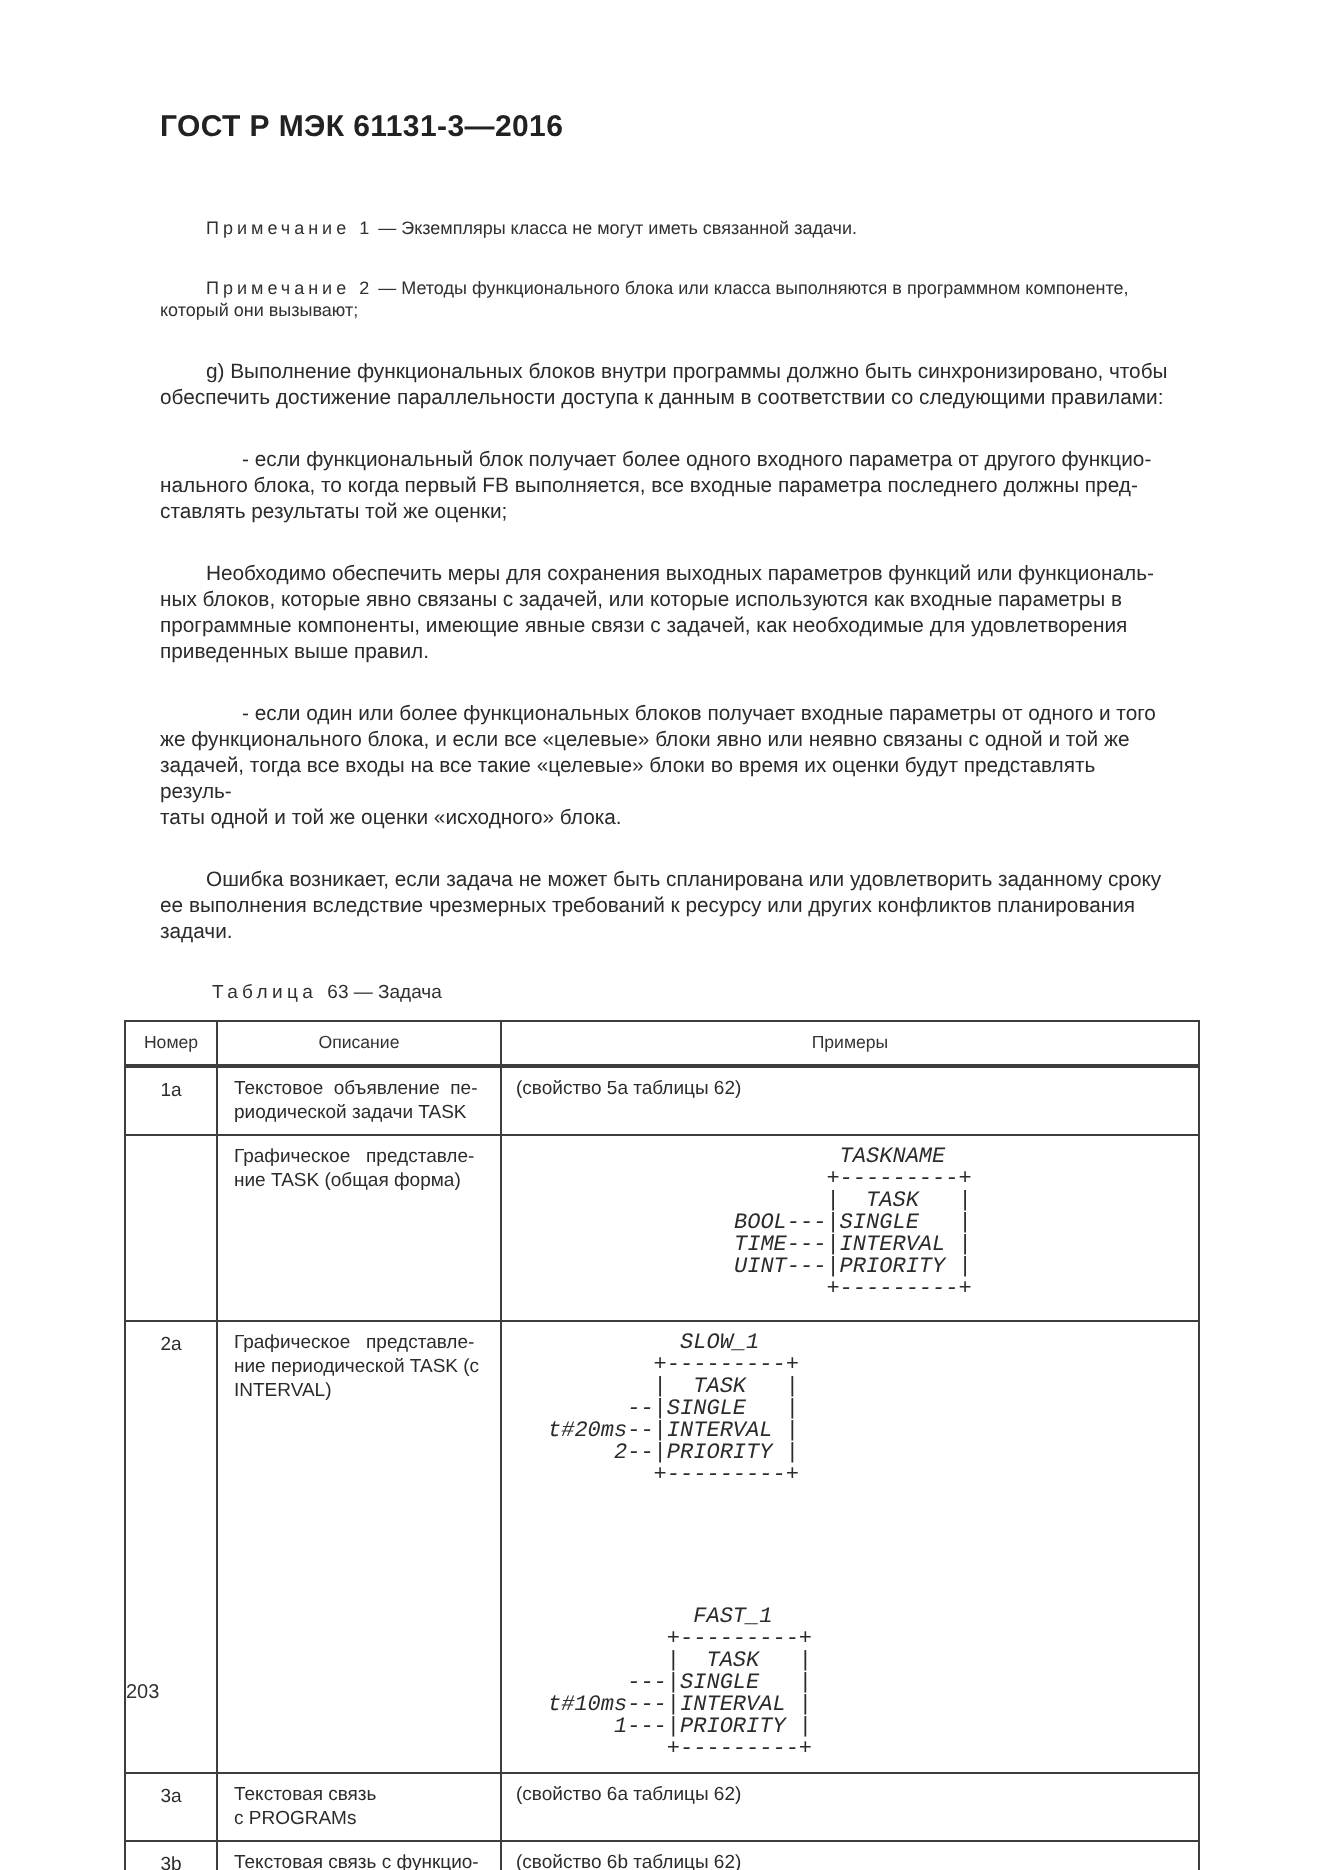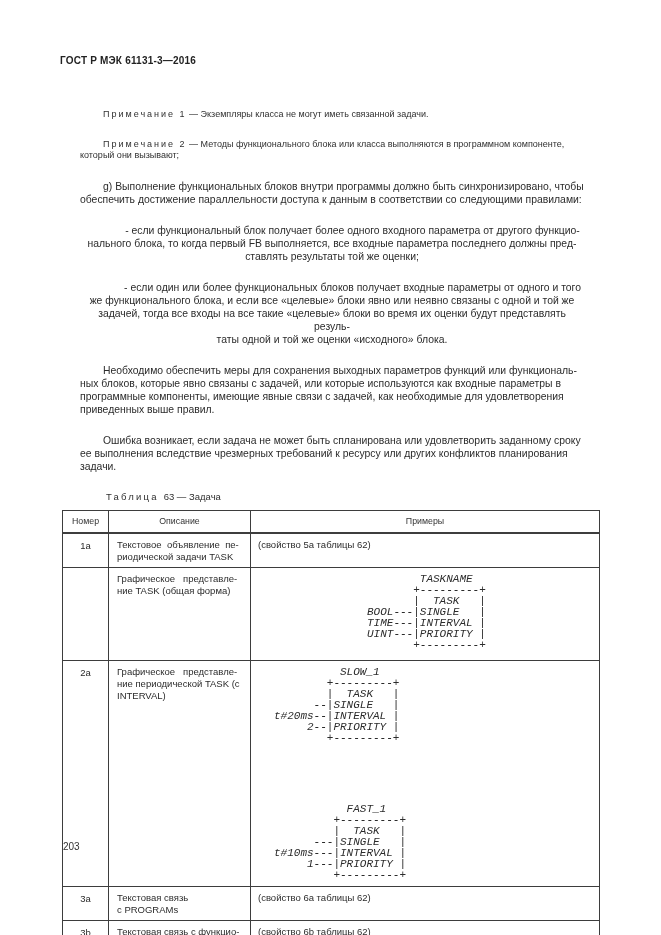--- a/index.html
+++ b/index.html
@@ -2,36 +2,36 @@
 <html><head>
 <meta charset="utf-8">
 <style>
   html,body{margin:0;padding:0;}
   body{
     width:661px;height:935px;background:#ffffff;position:relative;
     font-family:"Liberation Sans","DejaVu Sans",sans-serif;color:#2b2b2b;
     overflow:hidden;
   }
   .doc-header{
-    position:absolute;left:60px;top:55px;
-    font-size:10px;font-weight:700;letter-spacing:0.2px;color:#222;
+    position:absolute;left:80px;top:55px;
+    font-size:15px;font-weight:700;letter-spacing:0.2px;color:#222;
   }
   .content{position:absolute;left:62px;top:91px;width:540px;}
   p{margin:18px;}
   .note{
     font-size:9px;line-height:11.5px;text-indent:23px;
     white-space:pre-line;color:#303030;margin-bottom:5px;
   }
   .note-label{letter-spacing:2px;}
   .body-block{margin-top:9px;}
   .body-para{
     font-size:10.4px;line-height:13px;text-indent:23px;
     white-space:pre-line;color:#2b2b2b;
   }
-  .bullet{text-indent:41px;text-align:center;}
+  .bullet{text-indent:41px;}
   .table-caption{margin-top:16px;font-size:9.5px;color:#2f2f2f;}
   .caption-word{letter-spacing:2.2px;margin-right:5px;margin-left:44px;}
   table.task-table{
     border-collapse:collapse;table-layout:fixed;margin-top:8px;
     width:537px;border:1.5px solid #3d3d3d;
   }
   .task-table th,.task-table td{border:1px solid #3d3d3d;}
   .task-table thead th{
     border-bottom:2px solid #3d3d3d;font-weight:400;font-size:8.8px;
     color:#333;padding:4px 2px;height:13px;
@@ -60,28 +60,28 @@
 
   <p class="note"><span class="note-label">Примечание 2</span><span> — Методы функционального блока или класса выполняются в программном компоненте,
 который они вызывают;</span></p>
 
   <div class="body-block">
     <p class="body-para">g) Выполнение функциональных блоков внутри программы должно быть синхронизировано, чтобы
 обеспечить достижение параллельности доступа к данным в соответствии со следующими правилами:</p>
     <p class="body-para bullet">- если функциональный блок получает более одного входного параметра от другого функцио-
 нального блока, то когда первый FB выполняется, все входные параметра последнего должны пред-
 ставлять результаты той же оценки;</p>
+    <p class="body-para">Необходимо обеспечить меры для сохранения выходных параметров функций или функциональ-
+ных блоков, которые явно связаны с задачей, или которые используются как входные параметры в
+программные компоненты, имеющие явные связи с задачей, как необходимые для удовлетворения
+приведенных выше правил.</p>
     <p class="body-para bullet">- если один или более функциональных блоков получает входные параметры от одного и того
 же функционального блока, и если все «целевые» блоки явно или неявно связаны с одной и той же
 задачей, тогда все входы на все такие «целевые» блоки во время их оценки будут представлять резуль-
 таты одной и той же оценки «исходного» блока.</p>
-    <p class="body-para">Необходимо обеспечить меры для сохранения выходных параметров функций или функциональ-
-ных блоков, которые явно связаны с задачей, или которые используются как входные параметры в
-программные компоненты, имеющие явные связи с задачей, как необходимые для удовлетворения
-приведенных выше правил.</p>
     <p class="body-para">Ошибка возникает, если задача не может быть спланирована или удовлетворить заданному сроку
 ее выполнения вследствие чрезмерных требований к ресурсу или других конфликтов планирования
 задачи.</p>
   </div>
 
   <div class="table-caption"><span class="caption-word">Таблица</span><span>63 — Задача</span></div>
 
   <table class="task-table">
     <colgroup>
       <col style="width:46px">

